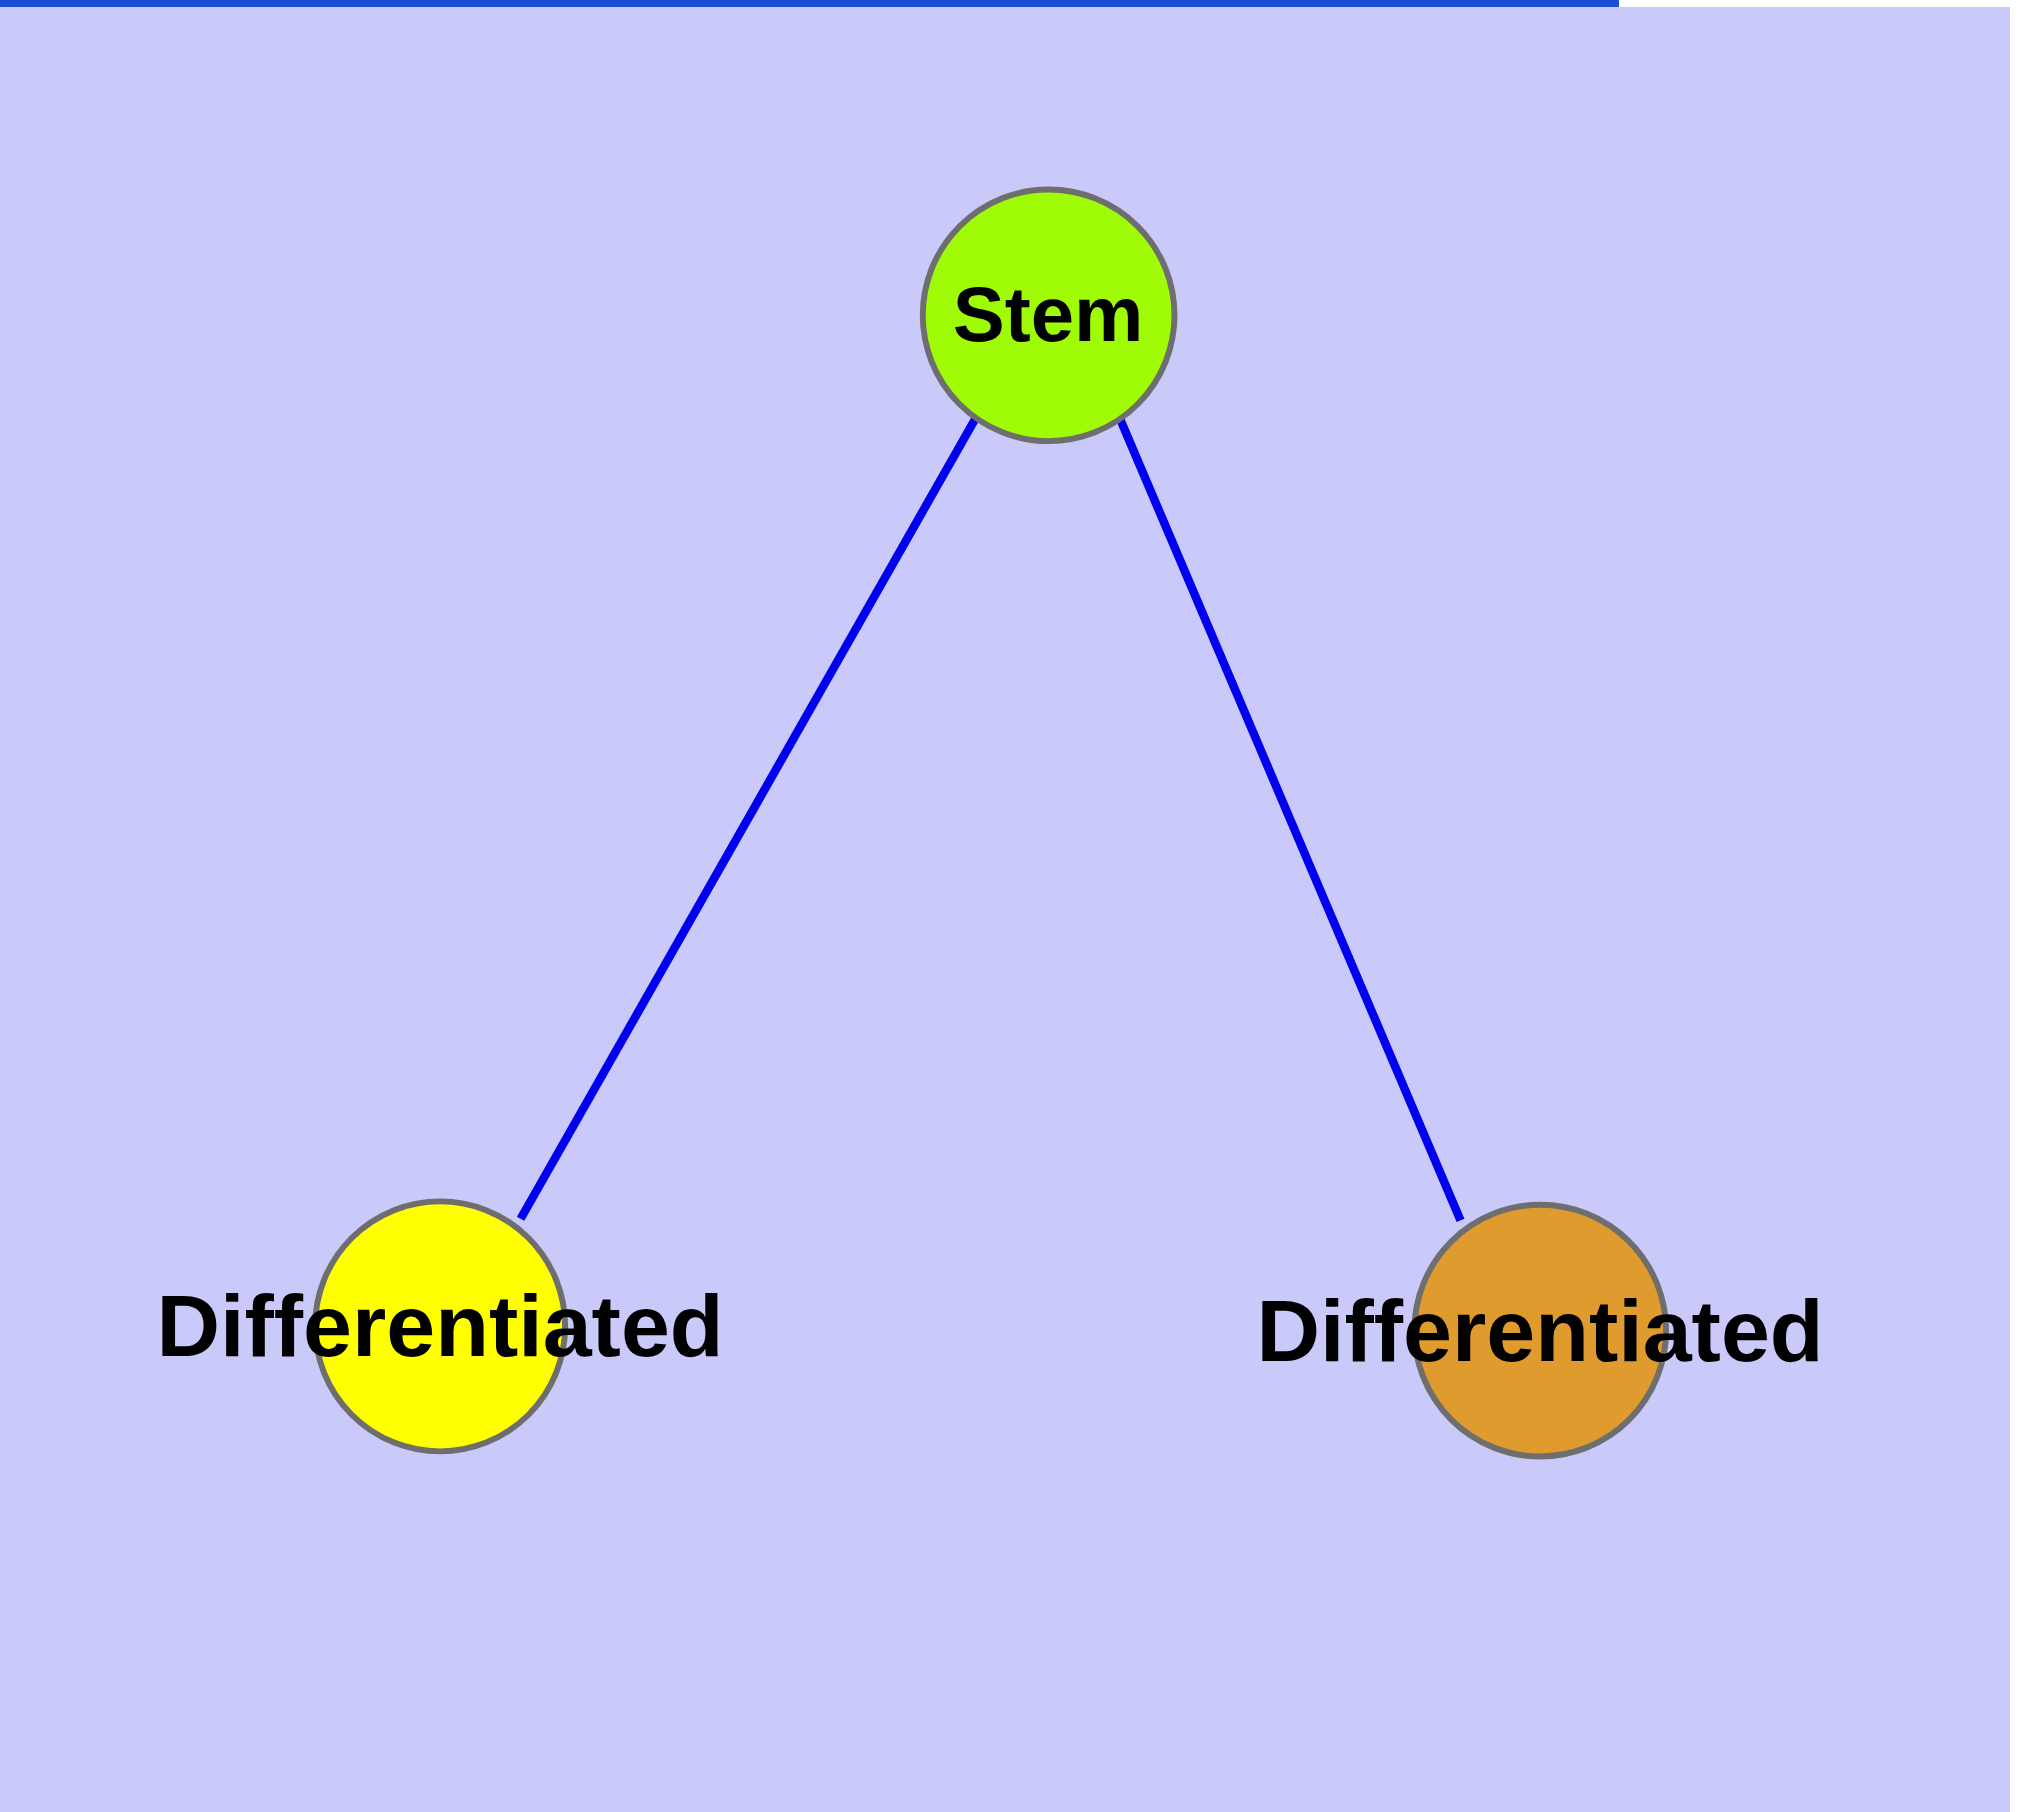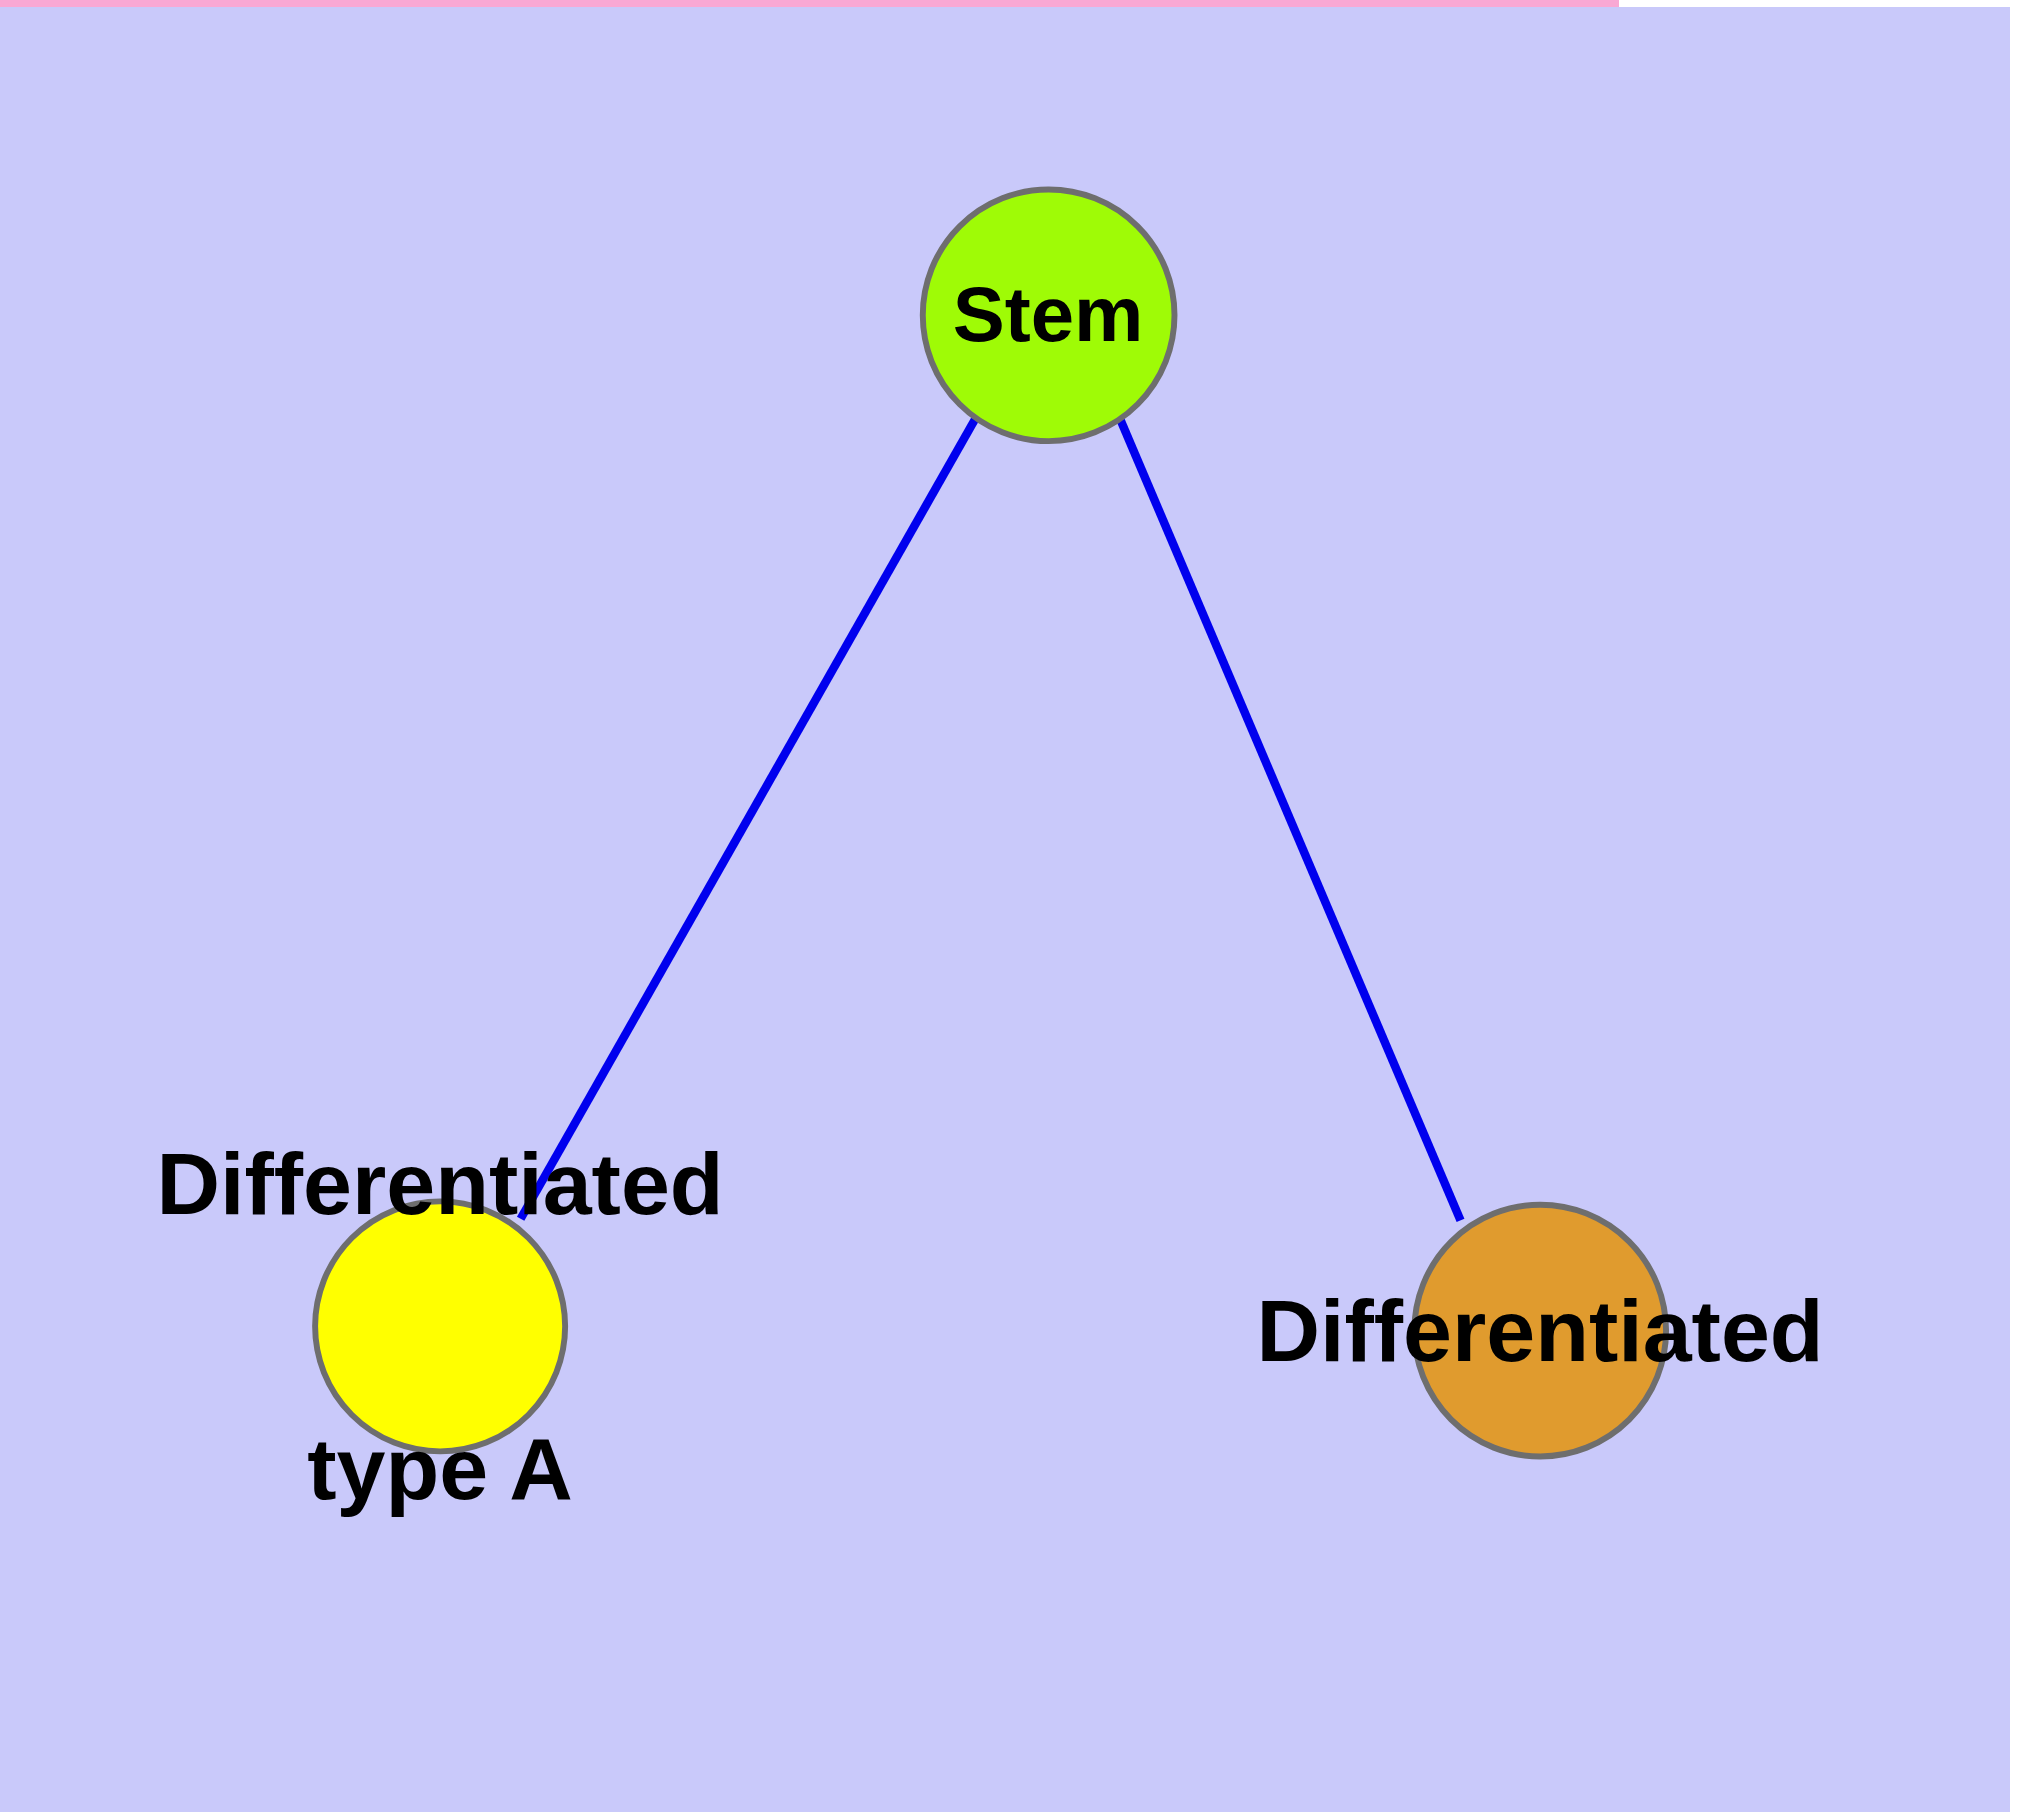--- a/index.html
+++ b/index.html
@@ -11,21 +11,21 @@
   body {
     width: 2021px;
     height: 1812px;
     overflow: hidden;
     font-family: "Liberation Sans", sans-serif;
   }
   #graph-canvas {
     position: relative;
     width: 1619px;
     height: 1812px;
-    background: #f9a8d4;
+    background: #1d4ed8;
   }
   #graph-plot {
     position: absolute;
     left: 0;
     top: 6.8px;
     width: 2010px;
     height: 1805px;
     background: #c9c9fa;
   }
   #graph-svg {
@@ -89,21 +89,20 @@
       <circle cx="1817" cy="1570" r="148.5" fill="#e09b2e" stroke="#6e6e6e" stroke-width="7"></circle>
     </g>
   </svg>
 
   <div class="node-label stem" style="left: 1048px; top: 315px; font-size: 78px; color: rgb(0, 0, 0);">
     <span class="line">Stem</span>
   </div>
 
   <div class="node-label diff-a" style="left: 440px; top: 1326px; font-size: 88px; color: rgb(0, 0, 0);">
     <span class="line">Differentiated</span>
-    <span class="line">type A</span>
   </div>
 
   <div class="node-label diff-b" style="left: 1540px; top: 1331px; font-size: 88px; color: rgb(0, 0, 0);">
     <span class="line">Differentiated</span>
   </div>
 
 </div>
 
 
 </body></html>

